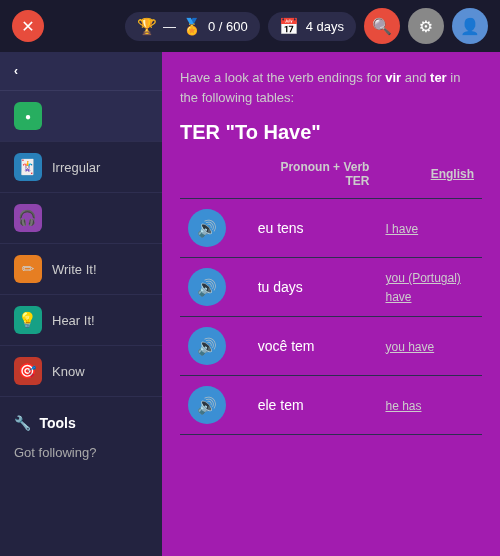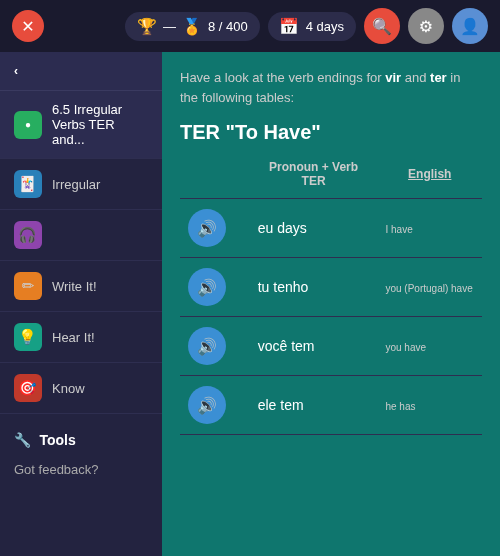--- a/index.html
+++ b/index.html
@@ -143,21 +143,21 @@
     .feedback-link {
       padding: 6px 0;
       font-size: 13px;
       color: #aaa;
       cursor: pointer;
     }
 
     
     .content {
       flex: 1;
-      background: #0f766e;
+      background: #a21caf;
       overflow-y: auto;
       padding: 16px 18px;
     }
     .intro-text {
       font-size: 13px;
       color: #ccc;
       line-height: 1.5;
       margin-bottom: 14px;
     }
     .intro-text strong { color: #fff; }
@@ -171,21 +171,21 @@
     
     .verb-table {
       width: 100%;
       border-collapse: separate;
       border-spacing: 0;
     }
     .verb-table th {
       font-size: 12px;
       font-weight: 700;
       color: #ccc;
-      text-align: center;
+      text-align: right;
       padding: 0 8px 10px 8px;
     }
     .verb-table th:first-child { width: 60px; }
     .verb-table th:nth-child(2) { width: 110px; }
     .verb-table th:nth-child(3) { width: 90px; text-decoration: underline; }
 
     .verb-table tr.data-row td {
       padding: 10px 8px;
       border-top: 1px solid #2e2e50;
       vertical-align: middle;
@@ -203,38 +203,39 @@
       font-size: 16px;
       color: #fff;
       flex-shrink: 0;
     }
     .pronoun-text {
       font-size: 14px;
       color: #fff;
       font-weight: 500;
     }
     .english-text {
-      font-size: 10px;
+      font-size: 12px;
       color: #ccc;
       line-height: 1.4;
+      text-decoration: underline;
     }
   </style>
 </head>
 <body>
 
 <div class="topbar">
   <div class="close-btn">
     <span>✕</span>
   </div>
   <div class="topbar-spacer"></div>
   <div class="score-pill">
     <span class="trophy">🏆</span>
     <span>—</span>
     <span class="medal">🏅</span>
-    <span>8 / 400</span>
+    <span>0 / 600</span>
   </div>
   <div class="days-pill">
     <span class="cal-icon">📅</span>
     <span>4 days</span>
   </div>
   <div class="icon-btn">
     <span>🔍</span>
   </div>
   <div class="icon-btn gear">
     <span>⚙</span>
@@ -248,21 +249,20 @@
 
   <div class="sidebar">
     <div class="dashboard-btn">
       <span class="chevron">‹</span>
     </div>
 
     <div class="nav-item active">
       <div class="nav-icon green">
         <span style="font-size:10px;color:#fff;">●</span>
       </div>
-      <span>6.5 Irregular Verbs TER and...</span>
     </div>
 
     <div class="nav-item">
       <div class="nav-icon blue">🃏</div>
       <span>Irregular</span>
     </div>
 
     <div class="nav-item">
       <div class="nav-icon purple">🎧</div>
     </div>
@@ -280,21 +280,21 @@
     <div class="nav-item">
       <div class="nav-icon red">🎯</div>
       <span>Know</span>
     </div>
 
     <div class="tools-section">
       <div class="tools-title">
         <span>🔧</span>
         <span>Tools</span>
       </div>
-      <div class="feedback-link">Got feedback?</div>
+      <div class="feedback-link">Got following?</div>
     </div>
   </div>
 
   <div class="content">
     <p class="intro-text">
       <span>Have a look at the verb endings for </span><strong>vir</strong><span> and </span><strong>ter</strong><span> in the following tables:</span>
     </p>
     <div class="section-title">TER "To Have"</div>
 
     <table class="verb-table">
@@ -303,28 +303,28 @@
           <th></th>
           <th>Pronoun + Verb TER</th>
           <th>English</th>
         </tr>
       </thead>
       <tbody id="table-body">
       <tr class="data-row">
             <td>
               <div class="audio-btn">🔊</div>
             </td>
-            <td><span class="pronoun-text">eu days</span></td>
+            <td><span class="pronoun-text">eu tens</span></td>
             <td><span class="english-text">I have</span></td>
           </tr>
           <tr class="data-row">
             <td>
               <div class="audio-btn">🔊</div>
             </td>
-            <td><span class="pronoun-text">tu tenho</span></td>
+            <td><span class="pronoun-text">tu days</span></td>
             <td><span class="english-text">you (Portugal) have</span></td>
           </tr>
           <tr class="data-row">
             <td>
               <div class="audio-btn">🔊</div>
             </td>
             <td><span class="pronoun-text">você tem</span></td>
             <td><span class="english-text">you have</span></td>
           </tr>
           <tr class="data-row">

